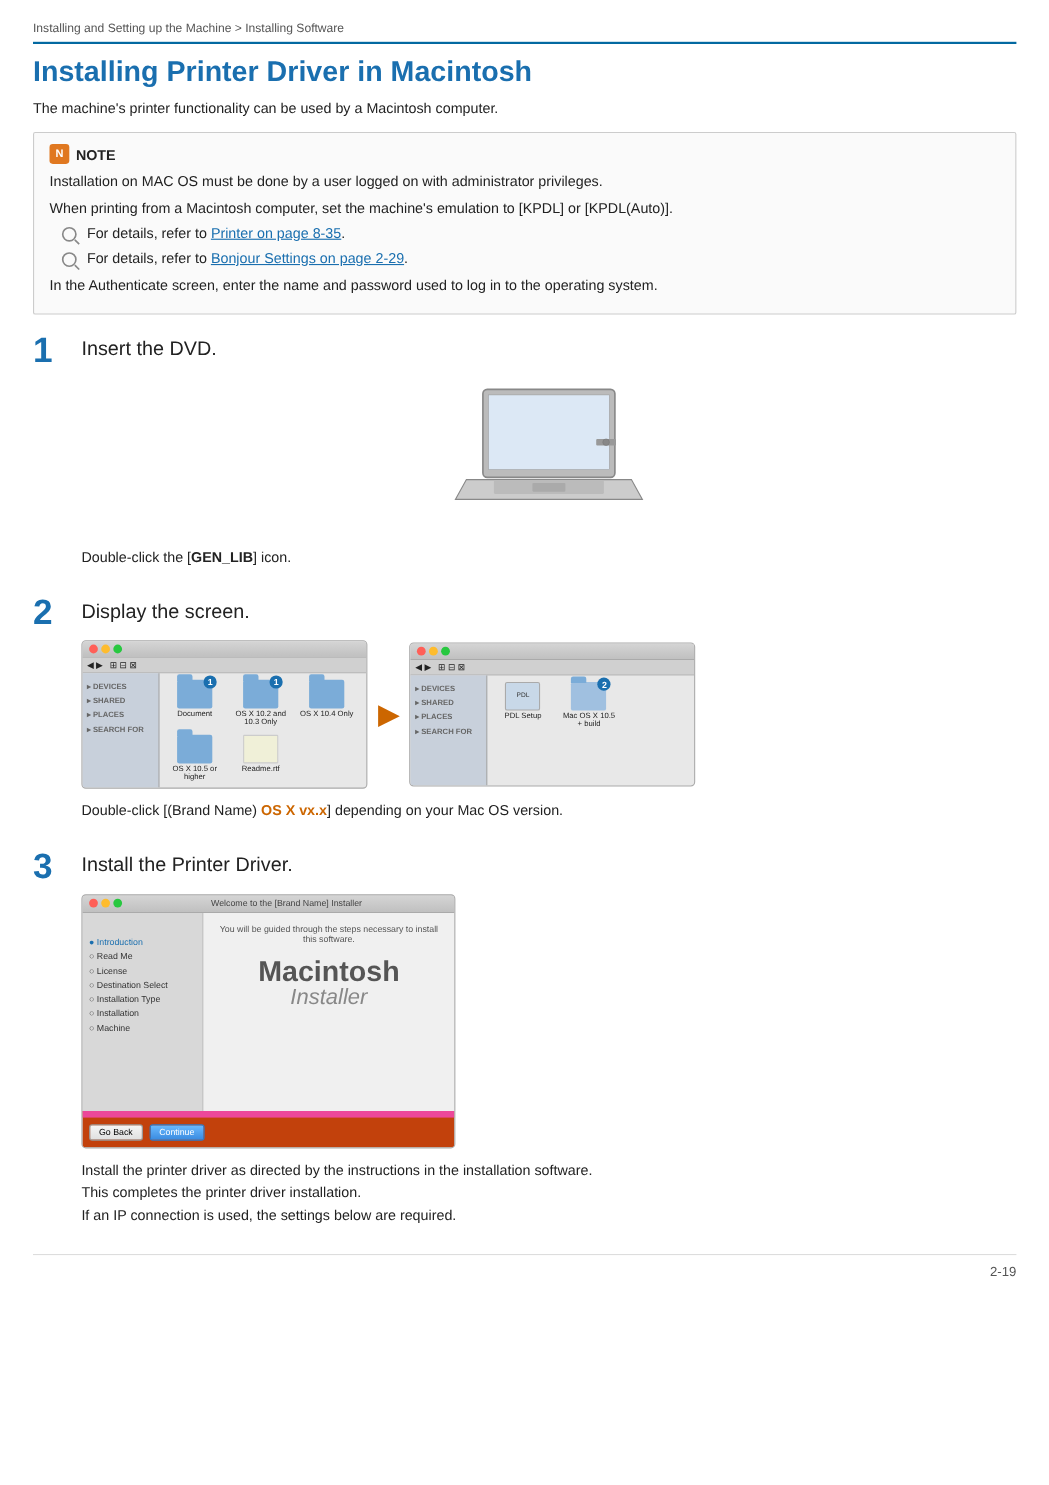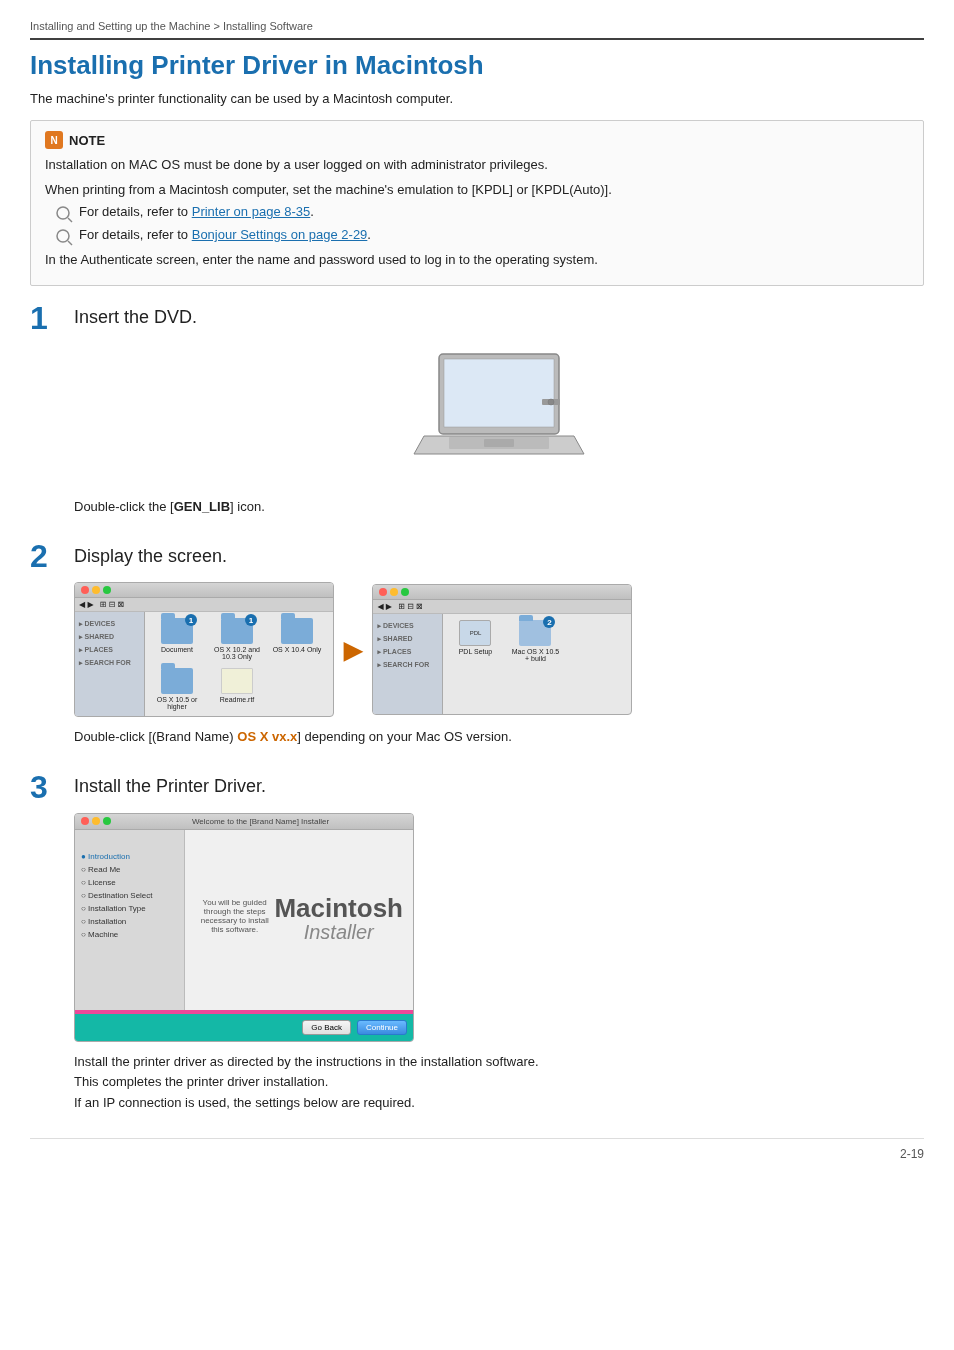--- a/index.html
+++ b/index.html
@@ -8,21 +8,21 @@
       font-size: 13px;
       color: #222;
       background: #fff;
       padding: 20px 30px;
       max-width: 954px;
     }
     .breadcrumb {
       font-size: 11px;
       color: #555;
       margin-bottom: 10px;
-      border-bottom: 2px solid #404040;
+      border-bottom: 2px solid #0369a1;
       padding-bottom: 6px;
     }
     .page-title {
       font-size: 26px;
       font-weight: bold;
       color: #1a6faf;
       margin-bottom: 10px;
     }
     .intro-text {
       font-size: 13px;
@@ -259,21 +259,21 @@
       color: #333;
     }
     .installer-sidebar div.active {
       color: #1a6faf;
     }
     .installer-main {
       flex: 1;
       padding: 10px;
       background: #f0f0f0;
       display: flex;
-      flex-direction: row;
+      flex-direction: column;
       align-items: center;
     }
     .installer-welcome {
       font-size: 8px;
       color: #555;
       text-align: center;
       margin-bottom: 8px;
     }
     .installer-logo {
       text-align: center;
@@ -285,25 +285,24 @@
       color: #555;
       line-height: 1;
     }
     .installer-logo .installer-text {
       font-size: 20px;
       color: #888;
       font-style: italic;
     }
     .installer-buttons {
       display: flex;
-      justify-content: flex-end;
       gap: 6px;
       padding: 6px;
-      background: #14b8a6;
-      border-top: 4px solid #ec4899;
+      background: #c2410c;
+      border-top: 6px solid #ec4899;
     }
     .installer-btn {
       padding: 2px 8px;
       font-size: 8px;
       border: 1px solid #999;
       border-radius: 3px;
       background: linear-gradient(to bottom, #f5f5f5, #e0e0e0);
       cursor: pointer;
     }
     .installer-btn.primary {

